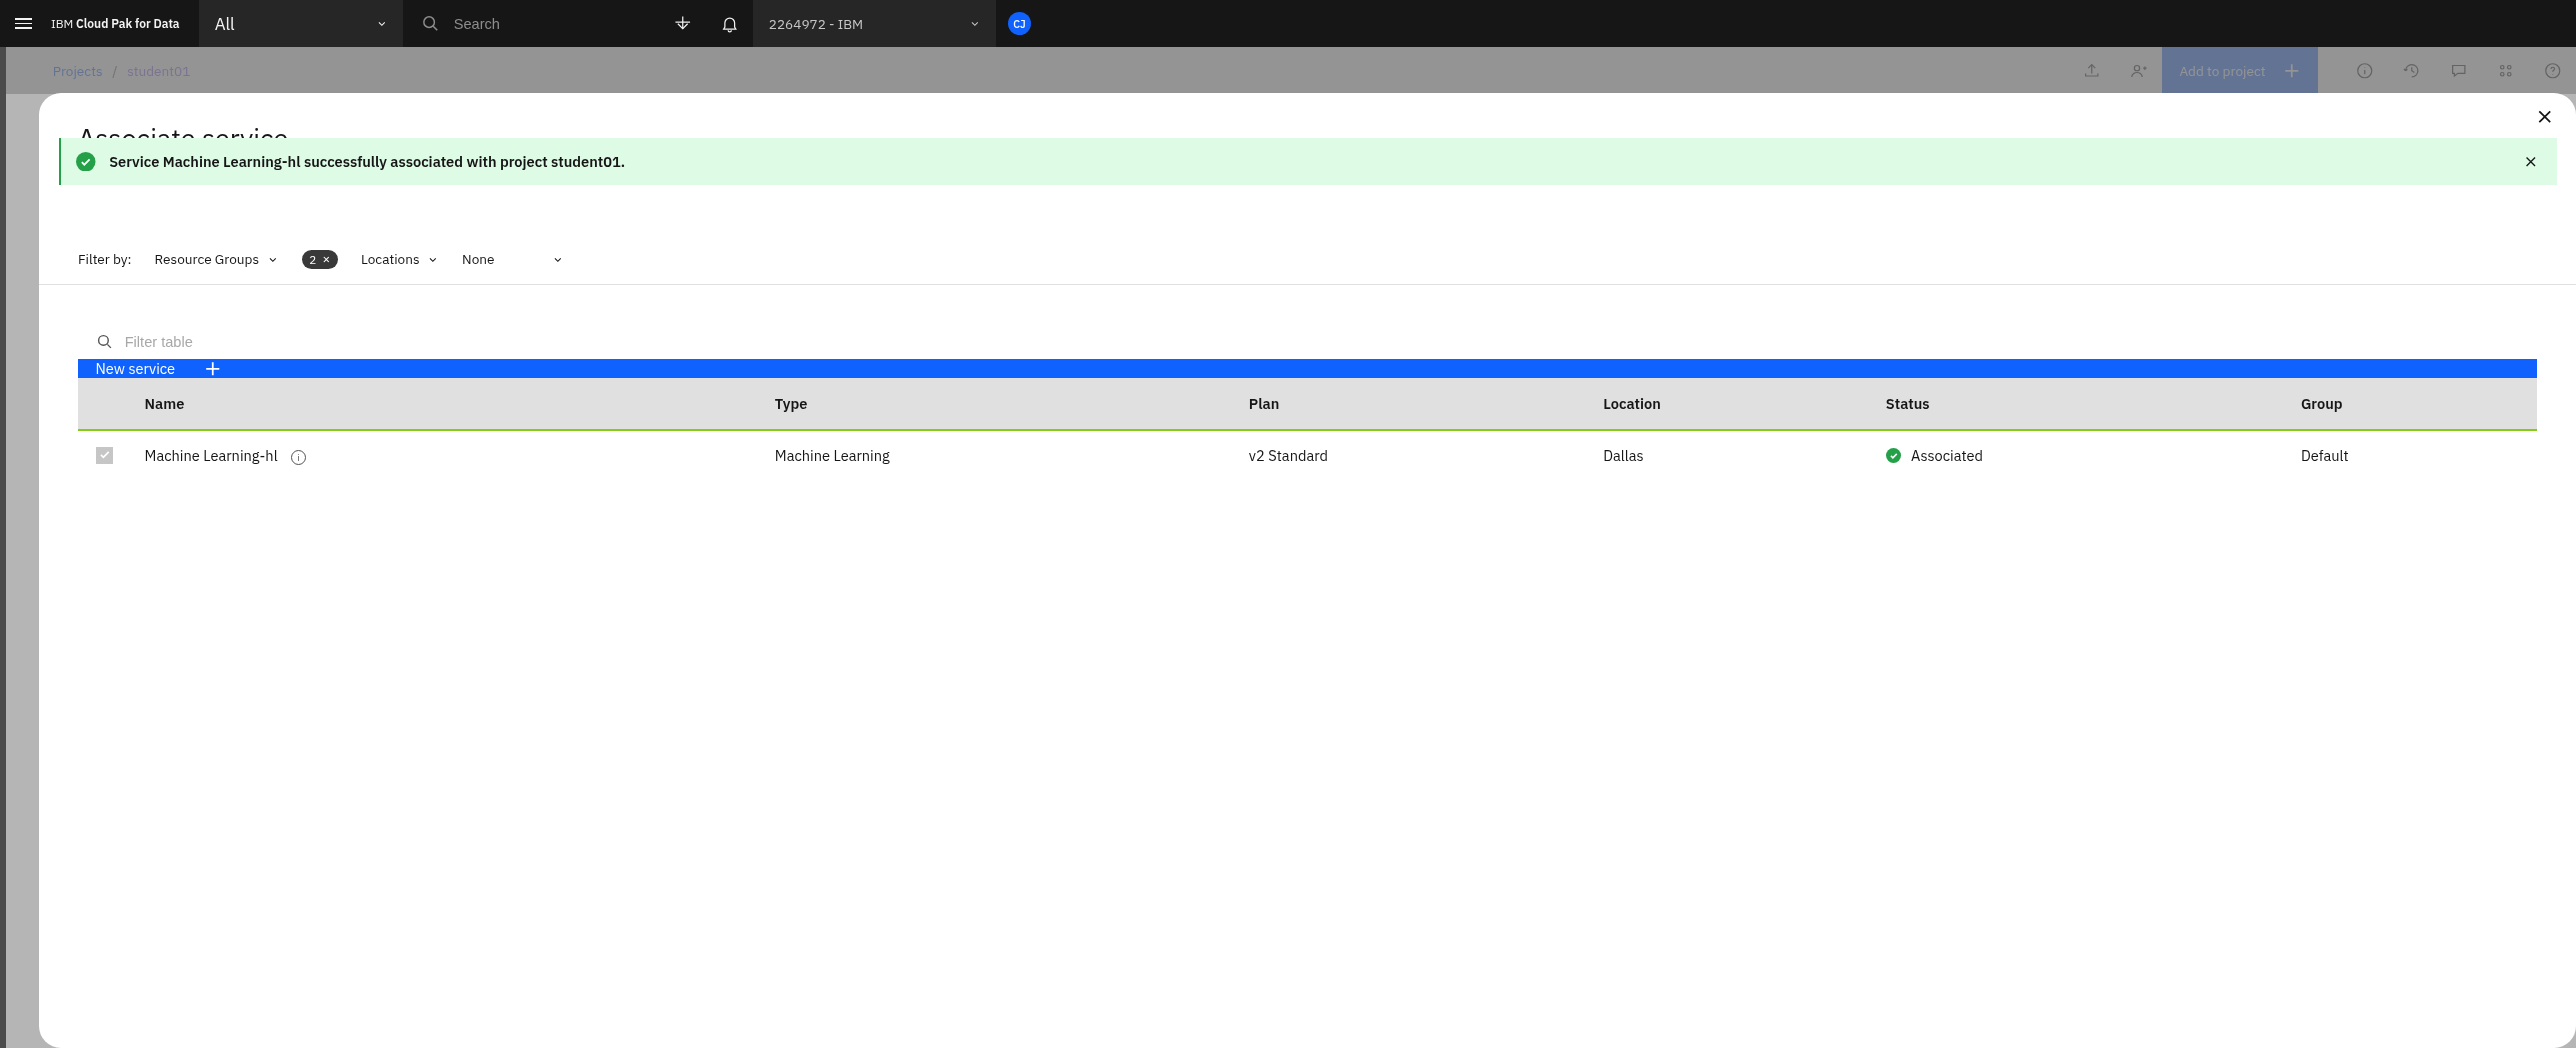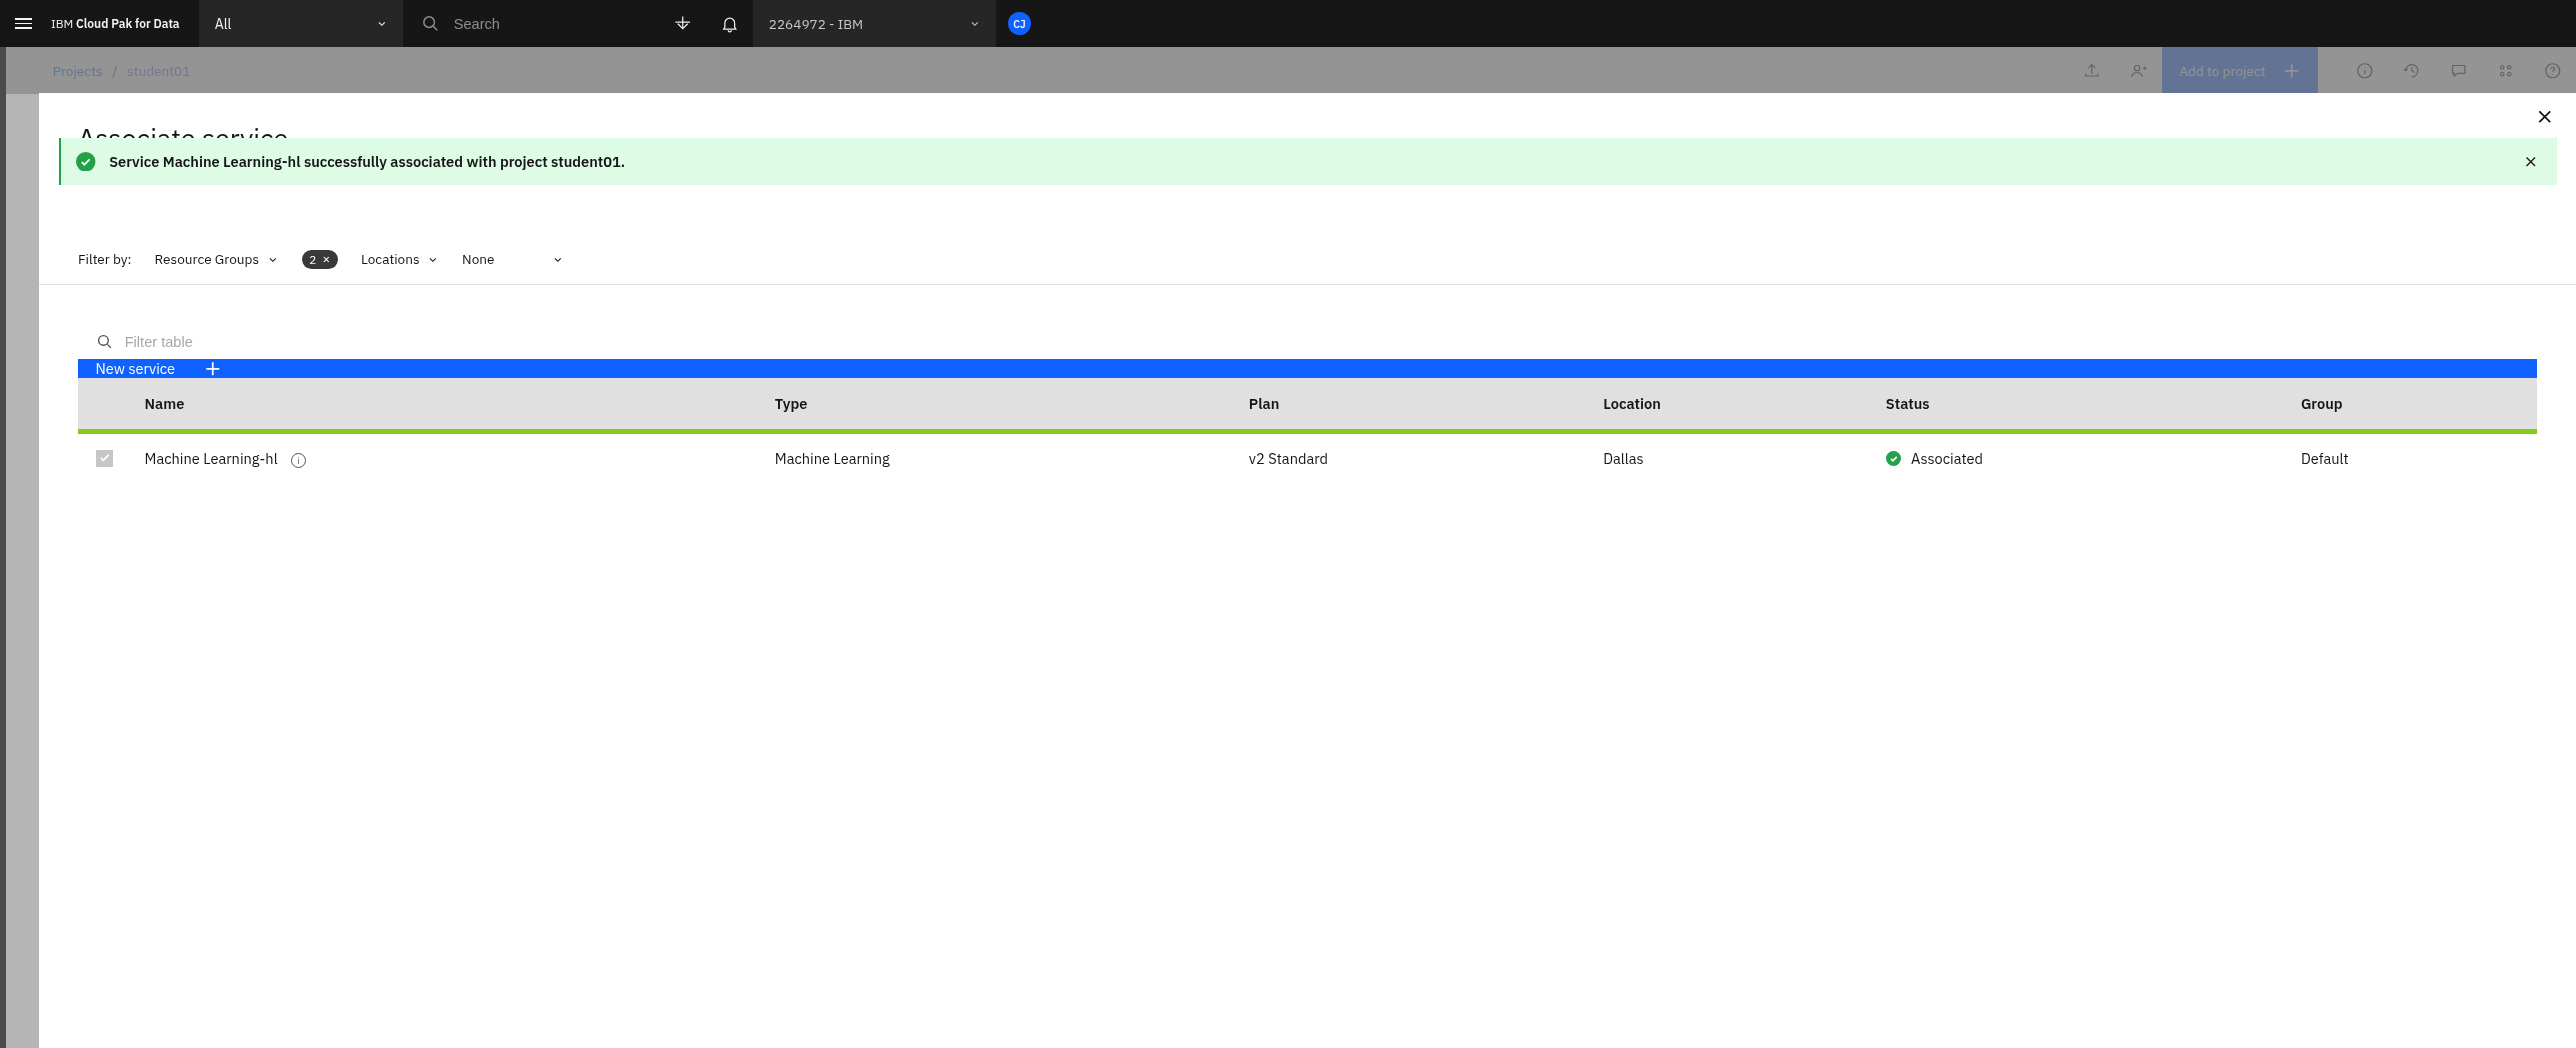--- a/index.html
+++ b/index.html
@@ -35,21 +35,21 @@
     .brand { padding: 0 19.5px 0 3.9px; font-size: 12px; color: #f4f4f4; }
     .brand .light { font-weight: 400; }
     .brand .bold { font-weight: 600; }
 
     .nav-dropdown {
       background: #262626; height: 47px;
       display: flex; align-items: center; gap: 97px;
       padding: 0 15.6px; cursor: pointer; min-width: 204px;
       justify-content: space-between;
     }
-    .nav-dropdown .label { font-size: 14px; color: #f4f4f4; text-align: center; }
+    .nav-dropdown .label { font-size: 17px; color: #f4f4f4; text-align: center; }
 
     .nav-search {
       display: flex; align-items: center; gap: 13.6px; padding: 0 17.5px;
       flex: 1; color: #8d8d8d;
     }
     .nav-search input {
       background: transparent; border: none; outline: none;
       color: #f4f4f4; font-size: 14.6px; flex: 1;
     }
     .nav-search input::placeholder { color: #8d8d8d; }
@@ -105,21 +105,21 @@
     .sidebar-stub {
       position: fixed; left: 0; top: 47px; bottom: 0; width: 5.8px;
       background: #161616; z-index: 3;
     }
 
     
     .modal {
       position: fixed;
       top: 93px; left: 39px; right: 0px; bottom: 0;
       background: #fff; z-index: 20;
-      display: flex; flex-direction: column;
+      display: flex; flex-direction: column; border-radius: 22px;
     }
     .modal-close {
       position: absolute; top: 7.8px; right: 15.6px;
       width: 31px; height: 31px; display: flex;
       align-items: center; justify-content: center; cursor: pointer;
       font-size: 17.5px; color: #161616;
     }
     .modal-title {
       font-size: 27px; font-weight: 400;
       padding: 27px 39px 0 39px;
@@ -186,21 +186,21 @@
       cursor: pointer; font-size: 14.6px;
     }
 
     table.data-table { width: 100%; border-collapse: collapse; }
     .data-table thead th {
       background: #e0e0e0; text-align: left; font-size: 14.6px;
       font-weight: 600; padding: 15.6px 13.6px; color: #161616;
     }
     .data-table tbody td {
       font-size: 14.6px; padding: 15.6px 13.6px; color: #161616;
-      border-top: 5px solid #84cc16;
+      border-top: 2px solid #84cc16;
     }
     .data-table th:first-child, .data-table td:first-child {
       width: 53px; text-align: center;
     }
     .checkbox {
       width: 17.5px; height: 17.5px; background: #c6c6c6;
       display: inline-flex; align-items: center; justify-content: center;
       color: #fff;
     }
     .status-cell { display: flex; align-items: center; gap: 9.7px; }

